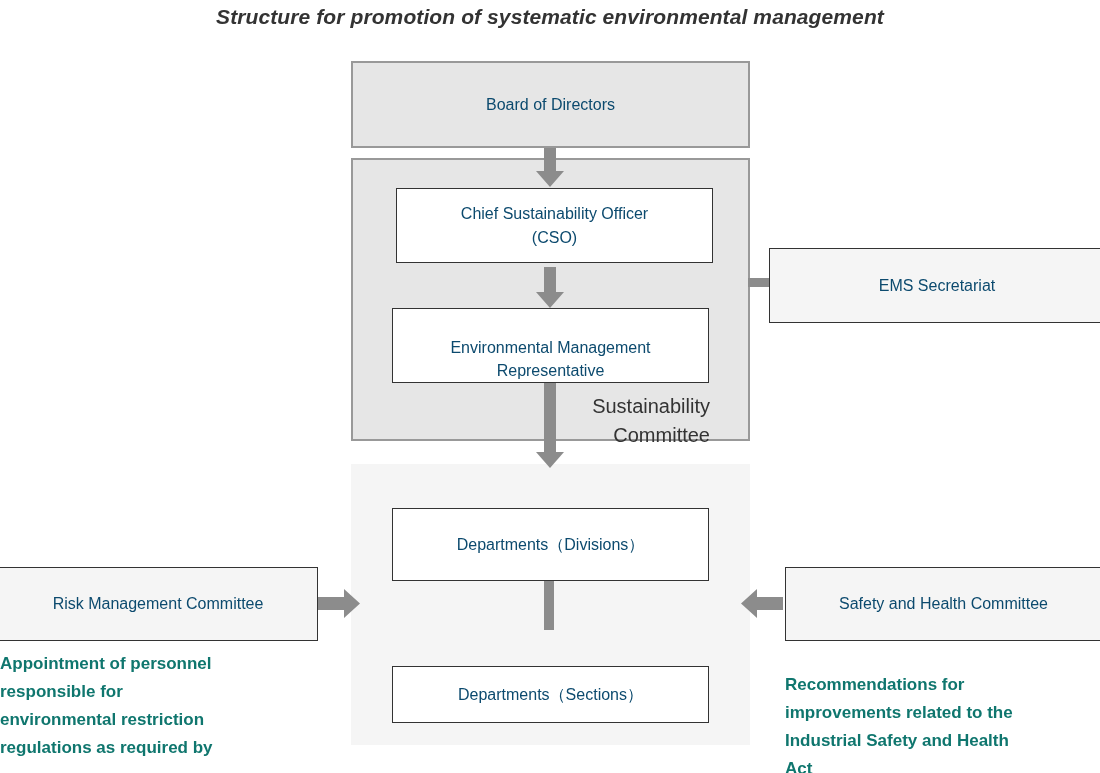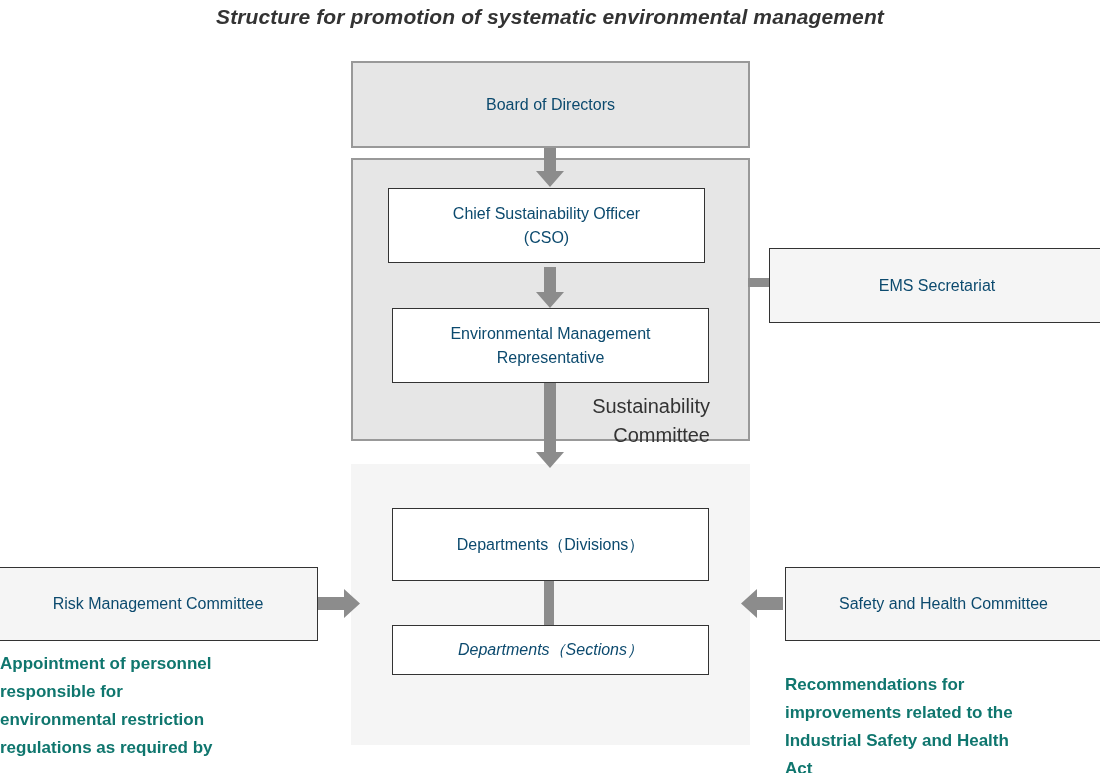--- a/index.html
+++ b/index.html
@@ -158,43 +158,43 @@
   <div class="conn" style="left:741px; top:589px;">
     <svg width="42" height="29" viewBox="0 0 42 29">
       <polygon points="42,8 16,8 16,0 0,14.5 16,29 16,21 42,21" fill="#8c8c8c"></polygon>
     </svg>
   </div>
 
   <div class="box box-gray" style="left:351px; top:61px; width:399px; height:87px;">
     <span>Board of Directors</span>
   </div>
 
-  <div class="box box-white" style="left:388px; top:188px; width:317px; height:75px;">
+  <div class="box box-white" style="left:396px; top:188px; width:317px; height:75px;">
     <span>
       <span>Chief Sustainability Officer</span><br>
       <span>(CSO)</span>
     </span>
   </div>
 
-  <div class="box box-white" style="left:392px; top:308px; width:317px; height:75px;">
+  <div class="box box-white" style="left:392px; top:308px; width:317px; height:75px;align-items:flex-end;">
     <span>
       <span>Environmental Management</span><br>
       <span>Representative</span>
     </span>
   </div>
 
   <div class="box box-side" style="left:769px; top:248px; width:336px; height:75px;">
     <span>EMS Secretariat</span>
   </div>
 
   <div class="box box-white" style="left:392px; top:508px; width:317px; height:73px;">
     <span>Departments（Divisions）</span>
   </div>
 
-  <div class="box box-white" style="left:392px; top:625px; width:317px; height:50px;font-style:italic;">
+  <div class="box box-white" style="left:392px; top:666px; width:317px; height:57px;">
     <span>Departments（Sections）</span>
   </div>
 
   <div class="box box-side" style="left:-2px; top:567px; width:320px; height:74px;">
     <span>Risk Management Committee</span>
   </div>
 
   <div class="box box-side" style="left:785px; top:567px; width:317px; height:74px;">
     <span>Safety and Health Committee</span>
   </div>

